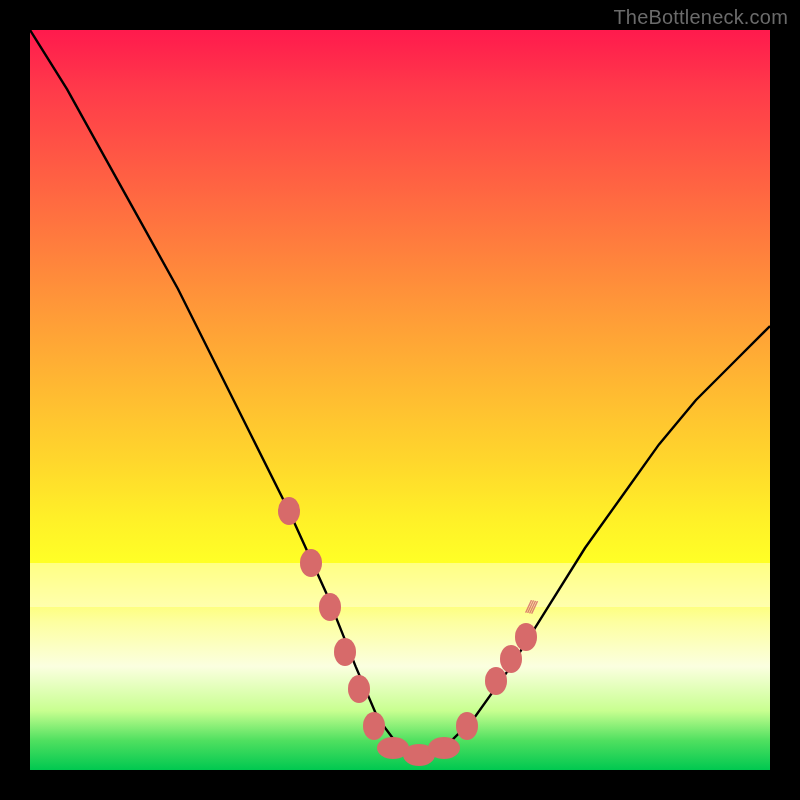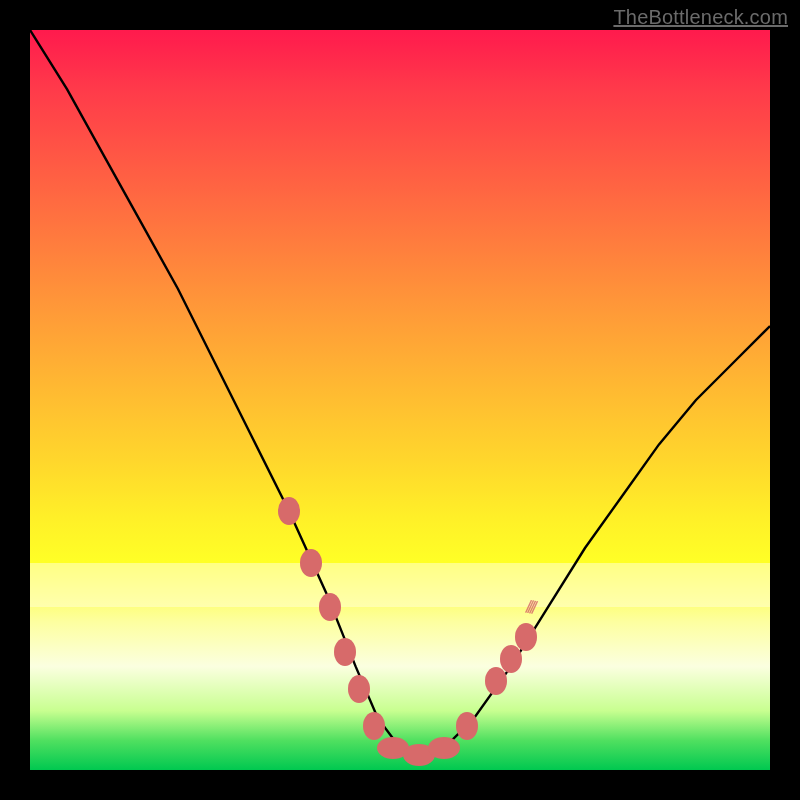--- a/index.html
+++ b/index.html
@@ -54,21 +54,20 @@
   }
   .watermark {
     position: absolute;
     top: 6px;
     right: 12px;
     color: #6b6b6b;
     font-size: 20px;
     font-weight: 500;
     letter-spacing: 0.2px;
     user-select: none;
-    text-decoration: underline;
   }
   svg.curve {
     position: absolute;
     left: 0;
     top: 0;
     width: 100%;
     height: 100%;
     pointer-events: none;
   }
   .marker {

